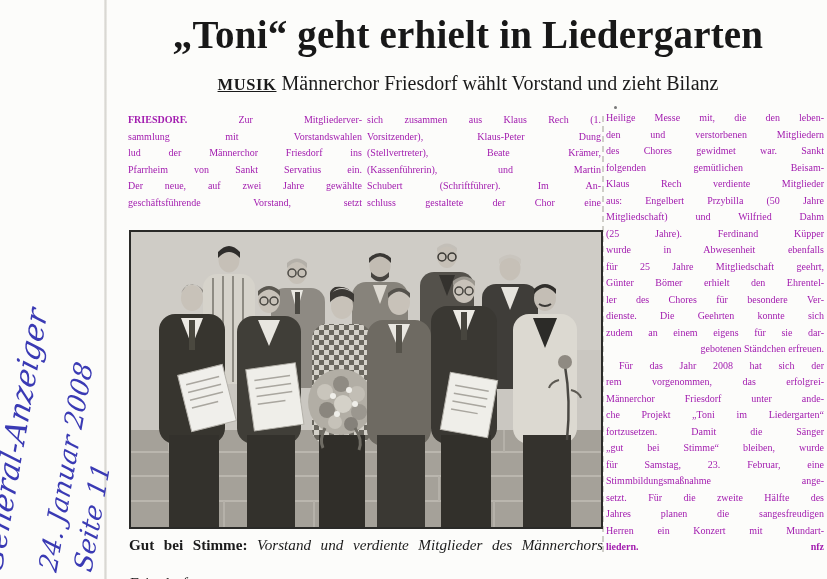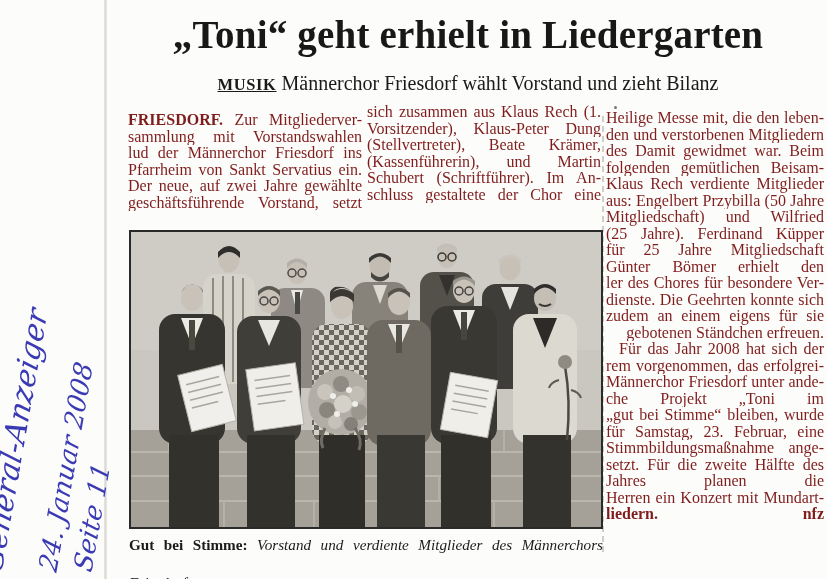--- a/index.html
+++ b/index.html
@@ -17,23 +17,23 @@
   .noise-dot{position:absolute;left:614px;top:106px;width:3px;height:3px;background:#777;border-radius:50%;}
 
   
   .headline{position:absolute;left:118px;top:12px;width:700px;text-align:center;
     font-size:39px;font-weight:bold;color:#181818;letter-spacing:0.2px;white-space:nowrap;}
   .kicker{position:absolute;left:118px;top:72px;width:700px;text-align:center;
     font-size:20px;color:#1a1a1a;white-space:nowrap;}
   .kicker .lab{font-weight:bold;font-size:16.5px;letter-spacing:0.6px;text-decoration:underline;}
 
   
-  .col{position:absolute;font-size:16px;line-height:16.5px;color:#7f1d1d;}
+  .col{position:absolute;font-size:10px;line-height:16.5px;color:#a21caf;}
   .col1{left:128px;top:112px;width:234px;}
-  .col2{left:367px;top:104px;width:234px;}
+  .col2{left:367px;top:112px;width:234px;}
   .col3{left:606px;top:110px;width:218px;}
   .jline{text-align:justify;text-align-last:justify;-moz-text-align-last:justify;
     height:16.5px;overflow:hidden;}
   .pline{text-align:right;height:16.5px;overflow:hidden;}
   .indent{padding-left:13px;}
   .b{font-weight:bold;}
   .lastline{display:flex;justify-content:space-between;height:16.5px;font-weight:bold;}
 
   
   .photo{position:absolute;left:129px;top:230px;width:474px;height:299px;}
@@ -83,38 +83,40 @@
       <div class="jline">(Kassenführerin), und Martin</div>
       <div class="jline">Schubert (Schriftführer). Im An-</div>
       <div class="jline">schluss gestaltete der Chor eine</div>
     </div>
 </div>
 
 <div class="col col3">
   <div>
       <div class="jline">Heilige Messe mit, die den leben-</div>
       <div class="jline">den und verstorbenen Mitgliedern</div>
-      <div class="jline">des Damit gewidmet war. Beim</div>
+      <div class="jline">des Chores gewidmet war. Sankt</div>
       <div class="jline">folgenden gemütlichen Beisam-</div>
       <div class="jline">Klaus Rech verdiente Mitglieder</div>
       <div class="jline">aus: Engelbert Przybilla (50 Jahre</div>
       <div class="jline">Mitgliedschaft) und Wilfried Dahm</div>
       <div class="jline">(25 Jahre). Ferdinand Küpper</div>
+      <div class="jline">wurde in Abwesenheit ebenfalls</div>
       <div class="jline">für 25 Jahre Mitgliedschaft geehrt,</div>
       <div class="jline">Günter Bömer erhielt den Ehrentel-</div>
       <div class="jline">ler des Chores für besondere Ver-</div>
       <div class="jline">dienste. Die Geehrten konnte sich</div>
       <div class="jline">zudem an einem eigens für sie dar-</div>
     </div>
   <div class="pline">gebotenen Ständchen erfreuen.</div>
   <div class="jline indent">Für das Jahr 2008 hat sich der</div>
   <div>
       <div class="jline">rem vorgenommen, das erfolgrei-</div>
       <div class="jline">Männerchor Friesdorf unter ande-</div>
       <div class="jline">che Projekt „Toni im Liedergarten“</div>
+      <div class="jline">fortzusetzen. Damit die Sänger</div>
       <div class="jline">„gut bei Stimme“ bleiben, wurde</div>
       <div class="jline">für Samstag, 23. Februar, eine</div>
       <div class="jline">Stimmbildungsmaßnahme ange-</div>
       <div class="jline">setzt. Für die zweite Hälfte des</div>
       <div class="jline">Jahres planen die sangesfreudigen</div>
       <div class="jline">Herren ein Konzert mit Mundart-</div>
     </div>
   <div class="lastline">
     <span>liedern.</span>
     <span>nfz</span>

